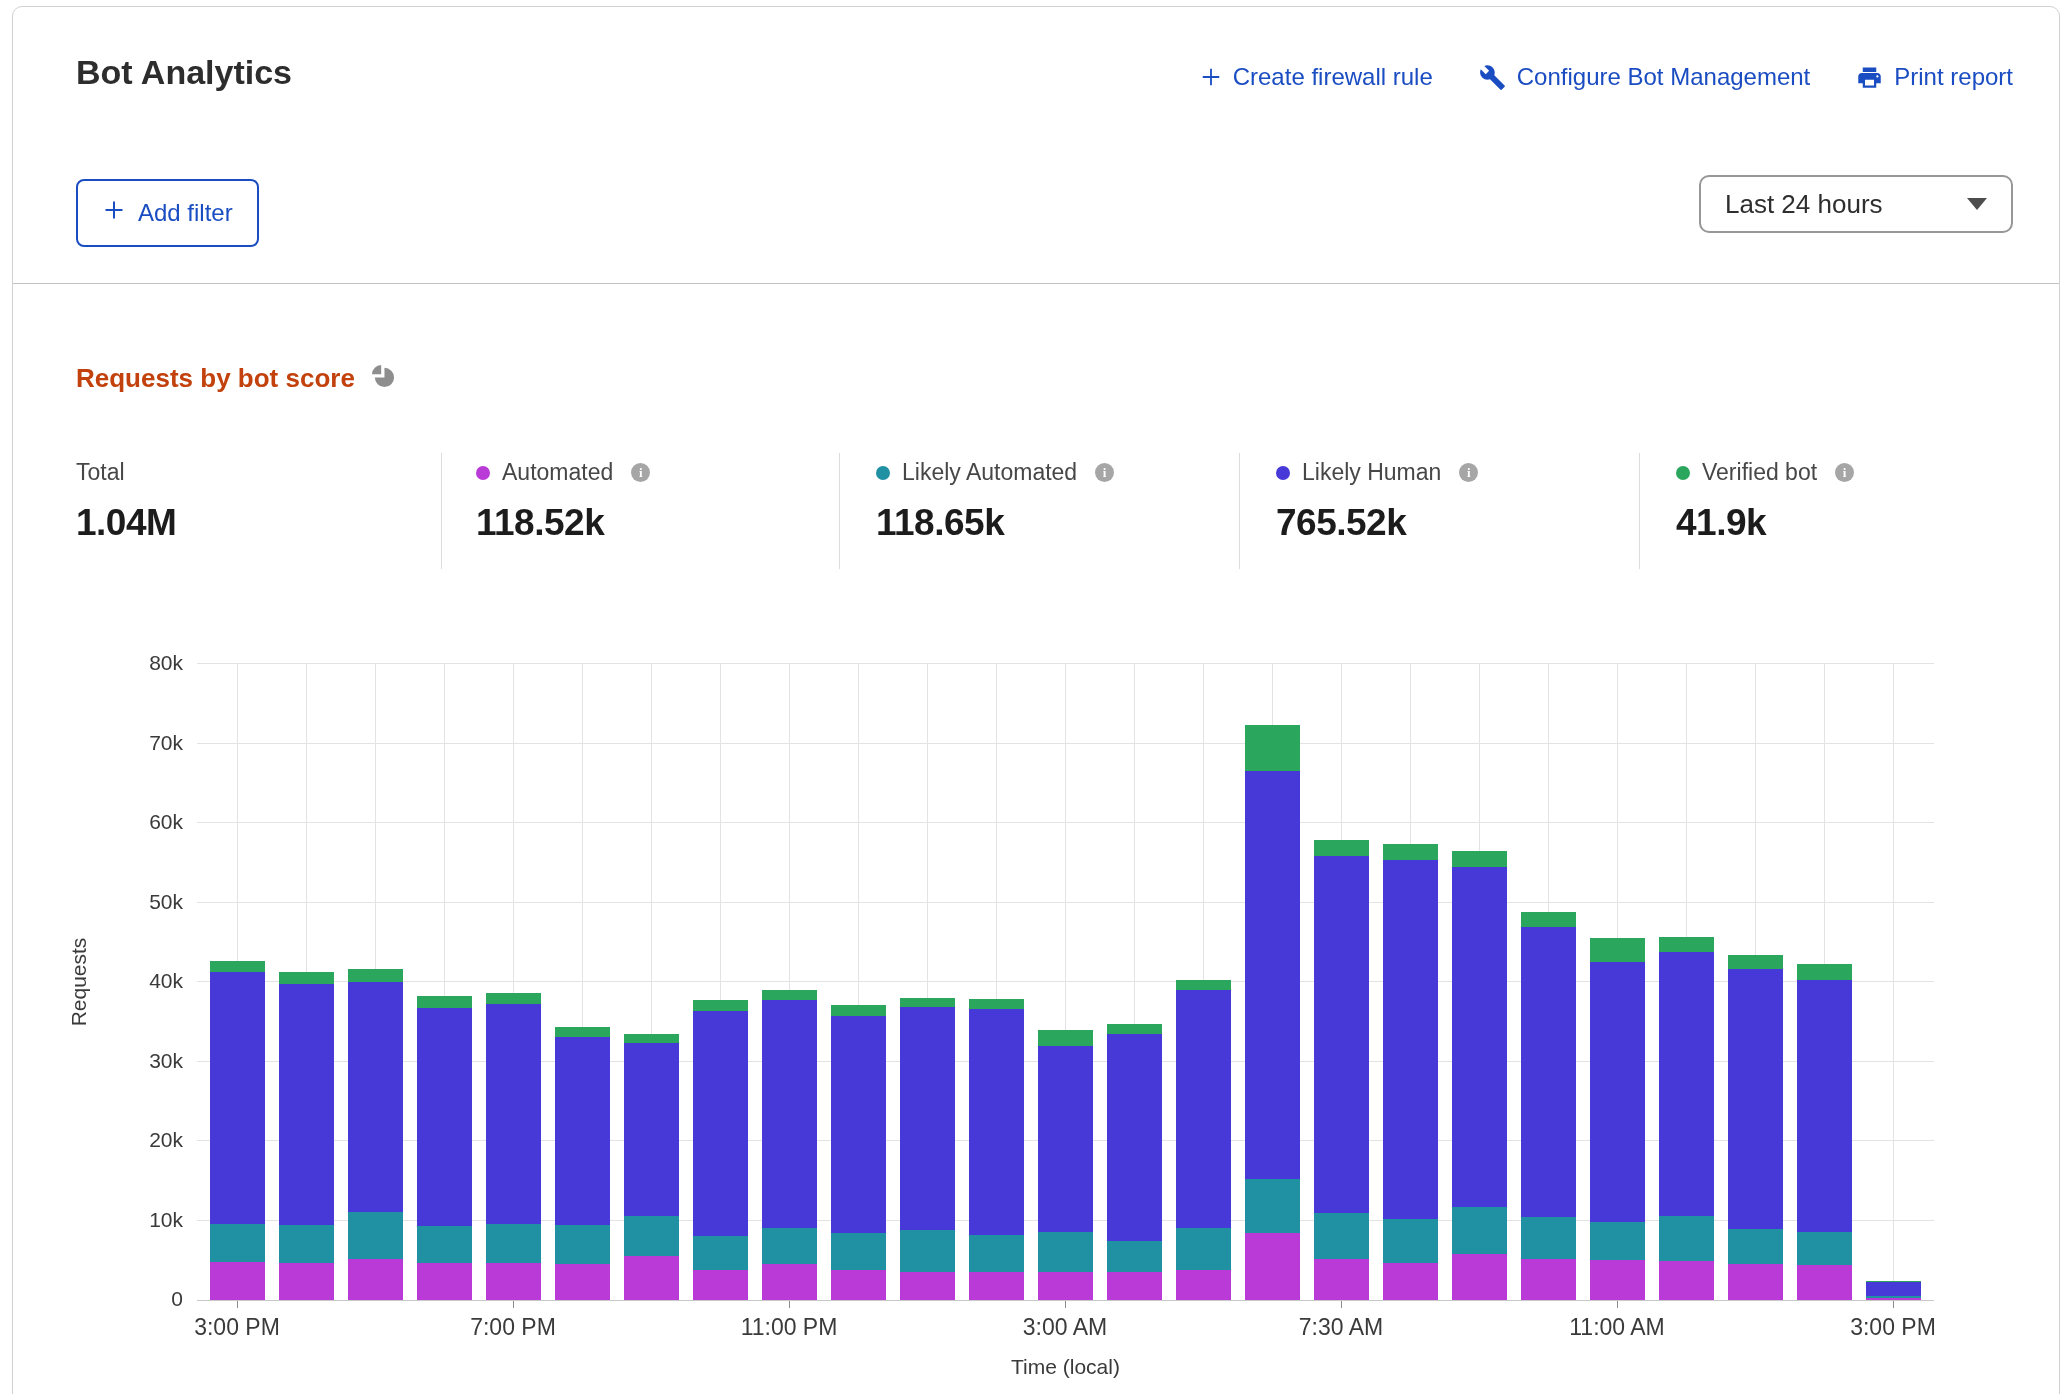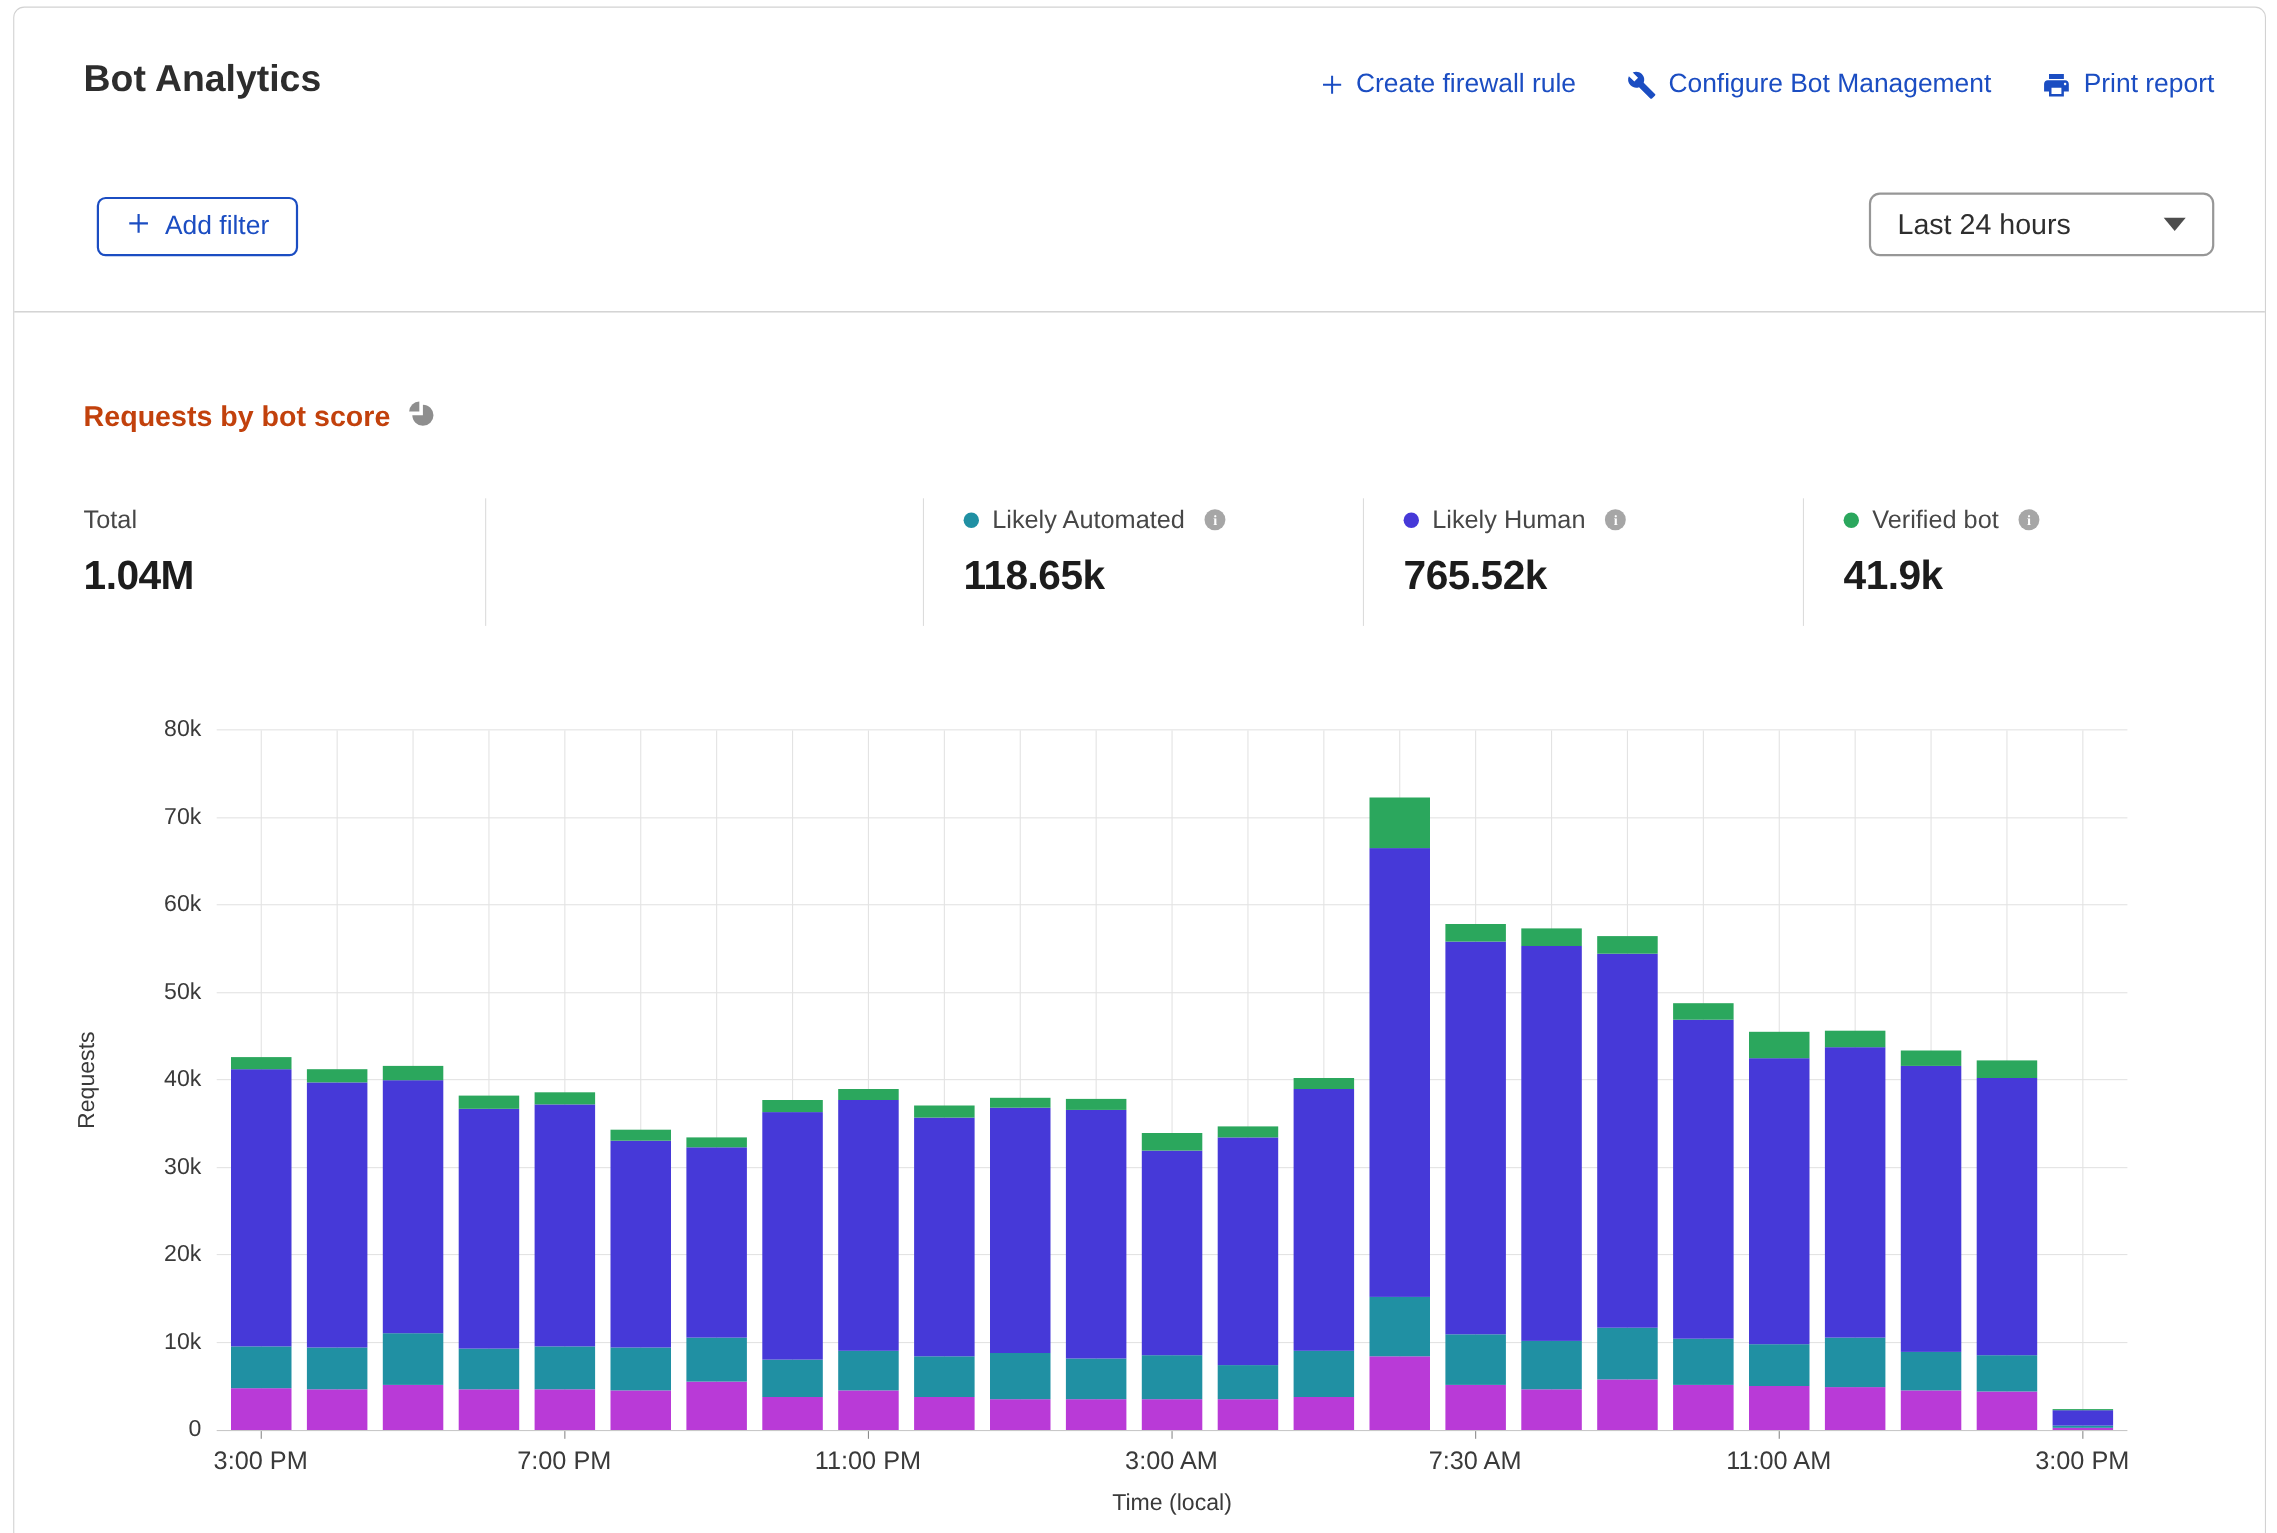--- a/index.html
+++ b/index.html
@@ -4,21 +4,21 @@
 <style>
   html,body{margin:0;padding:0;background:#fff;}
   body{width:2070px;height:1394px;overflow:hidden;font-family:"Liberation Sans","DejaVu Sans",sans-serif;position:relative;}
   .card{position:absolute;left:12px;top:6px;width:2046px;height:1560px;background:#fff;
         border:1px solid #d2d2d2;border-radius:10px;}
   
   .page-title{position:absolute;left:63px;top:46px;font-size:34px;font-weight:700;color:#2d2d2d;}
   .actions{position:absolute;top:56px;right:46px;display:flex;align-items:center;gap:46px;}
   .action{display:flex;align-items:center;gap:11px;color:#1b4dc2;font-size:24px;cursor:pointer;text-decoration:none;}
   .action svg{display:block;}
-  .add-filter{position:absolute;left:75px;top:172px;height:54px;display:flex;align-items:center;gap:12px;
+  .add-filter{position:absolute;left:63px;top:172px;height:68px;display:flex;align-items:center;gap:12px;
               padding:0 24px;background:#fff;border:2px solid #1b4dc2;border-radius:8px;color:#1b4dc2;
               font-size:24px;font-family:inherit;cursor:pointer;}
   .select{position:absolute;right:46px;top:168px;width:314px;height:58px;box-sizing:border-box;
           border:2px solid #979797;border-radius:10px;display:flex;align-items:center;
           justify-content:space-between;padding:0 24px;font-size:26px;color:#2e2e2e;cursor:pointer;background:#fff;}
   .caret{width:0;height:0;border-left:10px solid transparent;border-right:10px solid transparent;
          border-top:12px solid #4d4d4d;}
   .divider{position:absolute;left:0;right:0;top:276px;height:1px;background:#c2c2c2;}
   
   .section-head{position:absolute;left:63px;top:356px;display:flex;align-items:center;gap:16px;}
@@ -109,20 +109,28 @@
   </div>
 
   <div class="stat" style="left:63px">
     <div class="stat-label-row">
       <span class="stat-label">Total</span>
     </div>
     <div class="stat-value">1.04M</div>
   </div>
 
   <div class="vdiv" style="left:428px"></div>
+  <div class="stat" style="left:463px">
+    <div class="stat-label-row">
+      <span class="stat-dot" style="background: rgb(185, 58, 215);"></span>
+      <span class="stat-label">Automated</span>
+      <span class="info-icon"></span>
+    </div>
+    <div class="stat-value">118.52k</div>
+  </div>
 
   <div class="vdiv" style="left:826px"></div>
   <div class="stat" style="left:863px">
     <div class="stat-label-row">
       <span class="stat-dot" style="background: rgb(32, 144, 163);"></span>
       <span class="stat-label">Likely Automated</span>
       <span class="info-icon"></span>
     </div>
     <div class="stat-value">118.65k</div>
   </div>

